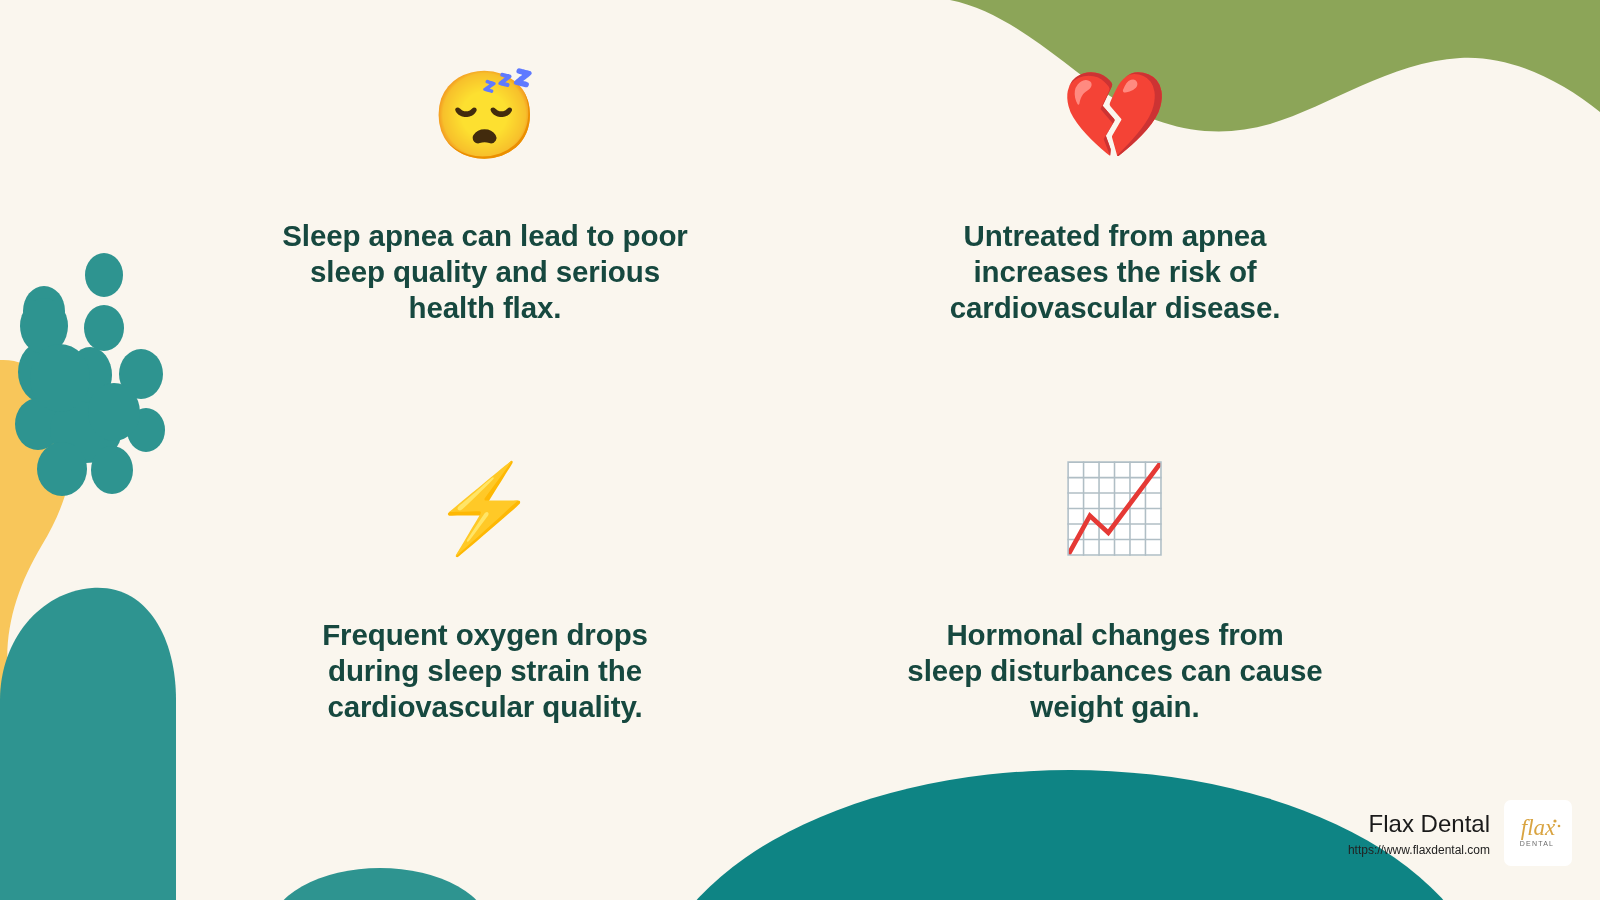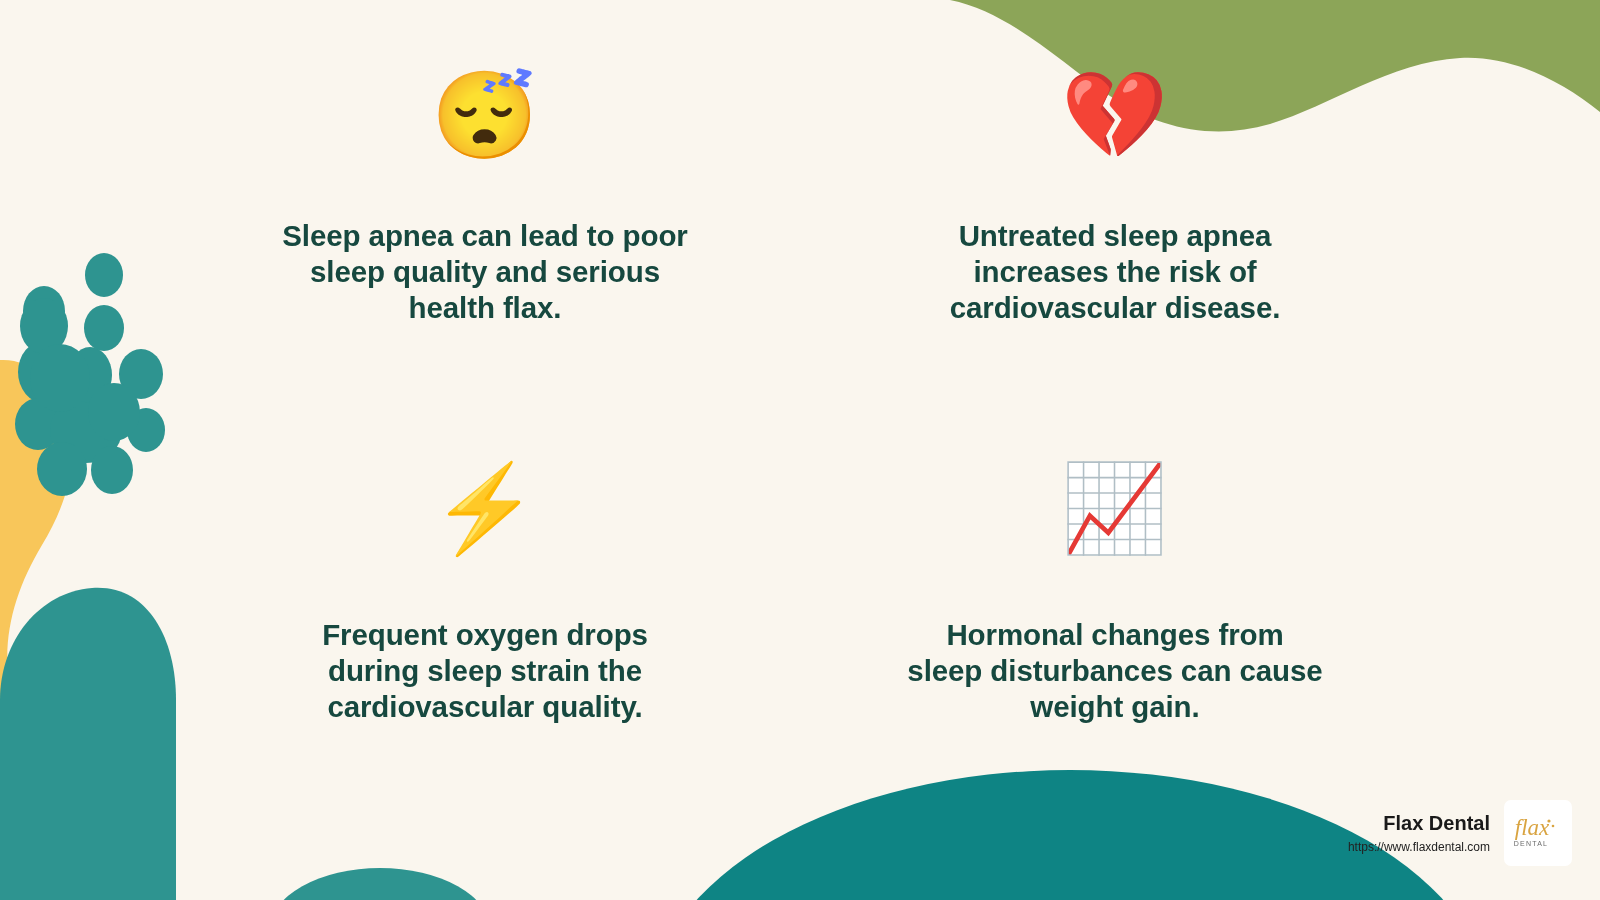--- a/index.html
+++ b/index.html
@@ -73,35 +73,36 @@
     gap: 14px;
   }
   .brand-text {
     display: flex;
     flex-direction: column;
     align-items: flex-end;
     line-height: 1.25;
   }
   .brand-name {
     color: #1A1A1A;
-    font-size: 20px;
-    font-weight: bold;
+    font-size: 24px;
+    font-weight: normal;
   }
   .brand-url {
     color: #222222;
     font-size: 12px;
     margin-top: 4px;
   }
   .brand-logo {
     width: 68px;
     height: 66px;
     background: #FFFFFF;
     border-radius: 7px;
     display: flex;
     align-items: center;
+    justify-content: center;
   }
 </style>
 </head>
 <body>
 
 <div id="canvas">
 
   <svg class="deco-layer" viewBox="0 0 1600 900" xmlns="http://www.w3.org/2000/svg">
 
     <path d="M 950 0 C 1010 12 1060 62 1110 96 C 1160 130 1215 140 1270 124 C 1330 106 1390 62 1460 58 C 1510 55 1560 80 1600 112 L 1600 0 Z" fill="#8CA558"></path>
@@ -136,21 +137,21 @@
 
     <div class="card r1">
       <div class="card-icon">😴</div>
       <div class="card-text">Sleep apnea can lead to poor
 sleep quality and serious
 health flax.</div>
     </div>
 
     <div class="card r1">
       <div class="card-icon">💔</div>
-      <div class="card-text">Untreated sleep apnea
+      <div class="card-text">Untreated from apnea
 increases the risk of
 cardiovascular disease.</div>
     </div>
 
     <div class="card r2">
       <div class="card-icon">⚡</div>
       <div class="card-text">Frequent oxygen drops
 during sleep strain the
 cardiovascular quality.</div>
     </div>

